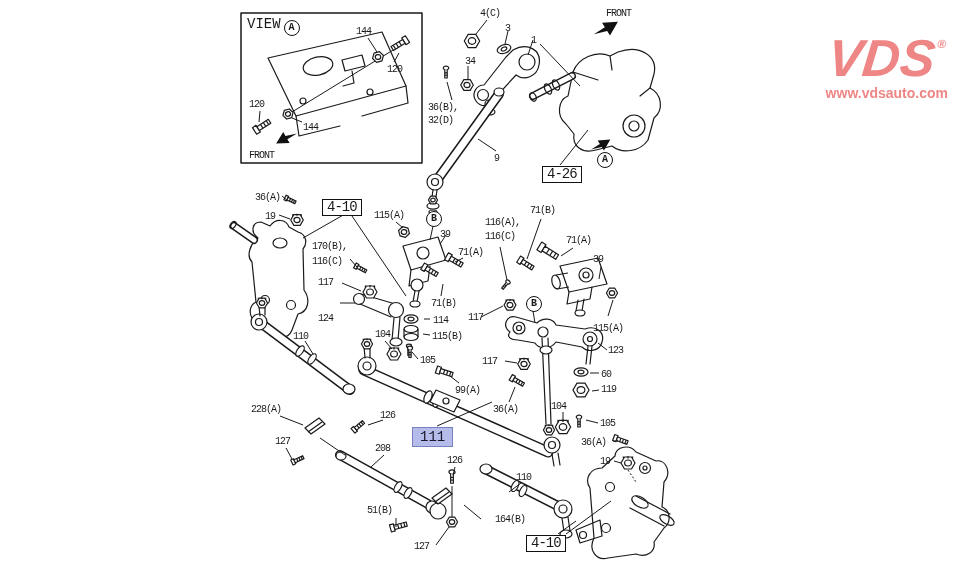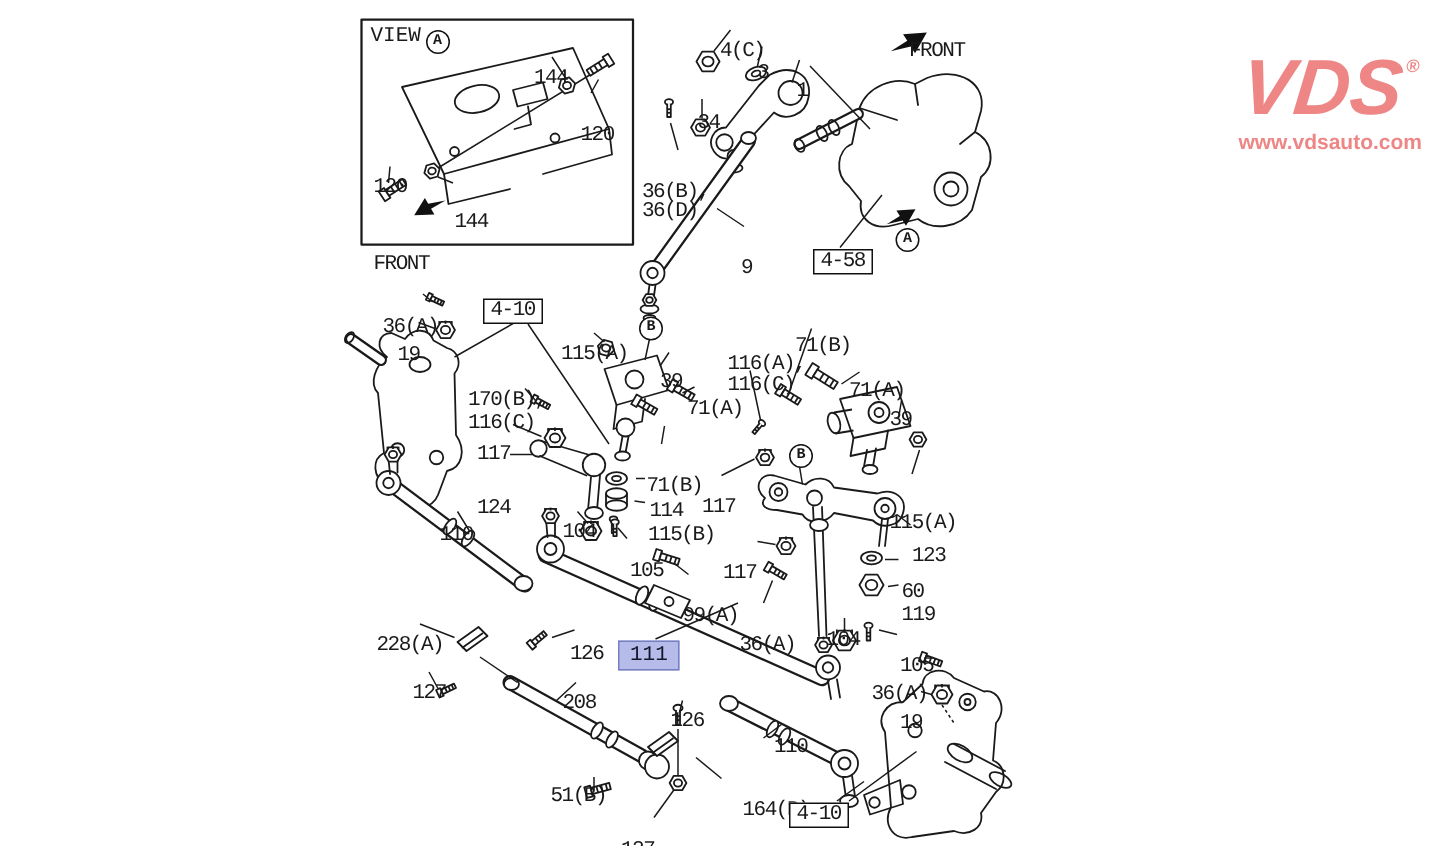--- a/index.html
+++ b/index.html
@@ -10,21 +10,21 @@
   .ink{fill:none;stroke:#1a1a1a;stroke-width:1.2;stroke-linejoin:round;stroke-linecap:round;}
   .w{fill:#ffffff;stroke:#1a1a1a;stroke-width:1.2;stroke-linejoin:round;}
   .thin{fill:none;stroke:#1a1a1a;stroke-width:1;}
   .rb{stroke:#1a1a1a;stroke-width:10;stroke-linecap:round;}
   .rb2{stroke:#1a1a1a;stroke-width:11;stroke-linecap:round;}
   .rb3{stroke:#1a1a1a;stroke-width:8;stroke-linecap:round;}
   .rw{stroke:#ffffff;stroke-width:7;stroke-linecap:round;}
   .rw2{stroke:#ffffff;stroke-width:8;stroke-linecap:round;}
   .rw3{stroke:#ffffff;stroke-width:5;stroke-linecap:round;}
   .solid{fill:#111;stroke:none;}
-  .lbl{position:absolute;font-size:14px;line-height:14px;white-space:nowrap;letter-spacing:-1px;margin-top:20px;}
+  .lbl{position:absolute;font-size:10px;line-height:14px;white-space:nowrap;letter-spacing:-1px;}
   .refbox{position:absolute;border:1.6px solid #111;background:#fff;font-size:14px;
           line-height:15px;padding:0 4px;letter-spacing:-1px;}
   .circ{position:absolute;width:14px;height:14px;border:1.3px solid #111;border-radius:50%;
         font-size:10px;line-height:14px;text-align:center;font-weight:bold;background:#fff;}
   .hl{position:absolute;font-size:14px;line-height:16px;padding:1px 7px;letter-spacing:0px;
       background:#b5bce9;border:1px solid #7680c1;color:#14162b;}
   .viewlbl{position:absolute;font-size:14px;letter-spacing:0px;}
   .viewlbl .vcirc{display:inline-block;width:14px;height:14px;border:1.3px solid #111;border-radius:50%;
         font-size:10px;line-height:14px;text-align:center;font-weight:bold;vertical-align:-2px;margin-left:3px;}
   .logo{position:absolute;top:22px;right:12px;text-align:center;color:#ef8686;}
@@ -318,21 +318,21 @@
 <div class="lbl" style="left:387px;top:63px">120</div>
 <div class="lbl" style="left:249px;top:98px">120</div>
 <div class="lbl" style="left:303px;top:121px">144</div>
 <div class="lbl" style="left:249px;top:149px">FRONT</div>
 
 <div class="lbl" style="left:480px;top:7px">4(C)</div>
 <div class="lbl" style="left:505px;top:22px">3</div>
 <div class="lbl" style="left:531px;top:34px">1</div>
 <div class="lbl" style="left:465px;top:55px">34</div>
 <div class="lbl" style="left:428px;top:101px">36(B),</div>
-<div class="lbl" style="left:428px;top:114px">36(D)</div>
+<div class="lbl" style="left:428px;top:114px">32(D)</div>
 <div class="lbl" style="left:494px;top:152px">9</div>
 <div class="lbl" style="left:606px;top:7px">FRONT</div>
 
 <div class="lbl" style="left:255px;top:191px">36(A)</div>
 <div class="lbl" style="left:265px;top:210px">19</div>
 <div class="lbl" style="left:374px;top:209px">115(A)</div>
 <div class="lbl" style="left:312px;top:240px">170(B),</div>
 <div class="lbl" style="left:312px;top:255px">116(C)</div>
 <div class="lbl" style="left:318px;top:276px">117</div>
 <div class="lbl" style="left:318px;top:312px">124</div>
@@ -369,21 +369,21 @@
 <div class="lbl" style="left:251px;top:403px">228(A)</div>
 <div class="lbl" style="left:275px;top:435px">127</div>
 <div class="lbl" style="left:380px;top:409px">126</div>
 <div class="lbl" style="left:375px;top:442px">208</div>
 <div class="lbl" style="left:447px;top:454px">126</div>
 <div class="lbl" style="left:367px;top:504px">51(B)</div>
 <div class="lbl" style="left:495px;top:513px">164(B)</div>
 <div class="lbl" style="left:414px;top:540px">127</div>
 <div class="lbl" style="left:516px;top:471px">110</div>
 
-<div class="refbox" style="left:542px;top:166px">4-58</div>
+<div class="refbox" style="left:542px;top:166px">4-26</div>
 <div class="refbox" style="left:322px;top:199px">4-10</div>
 <div class="refbox" style="left:526px;top:535px">4-10</div>
 
 <div class="circ" style="left:597px;top:152px">A</div>
 <div class="circ" style="left:426px;top:211px">B</div>
 <div class="circ" style="left:526px;top:296px">B</div>
 
 <div class="hl" style="left:412px;top:427px">111</div>
 
 <div class="logo">

